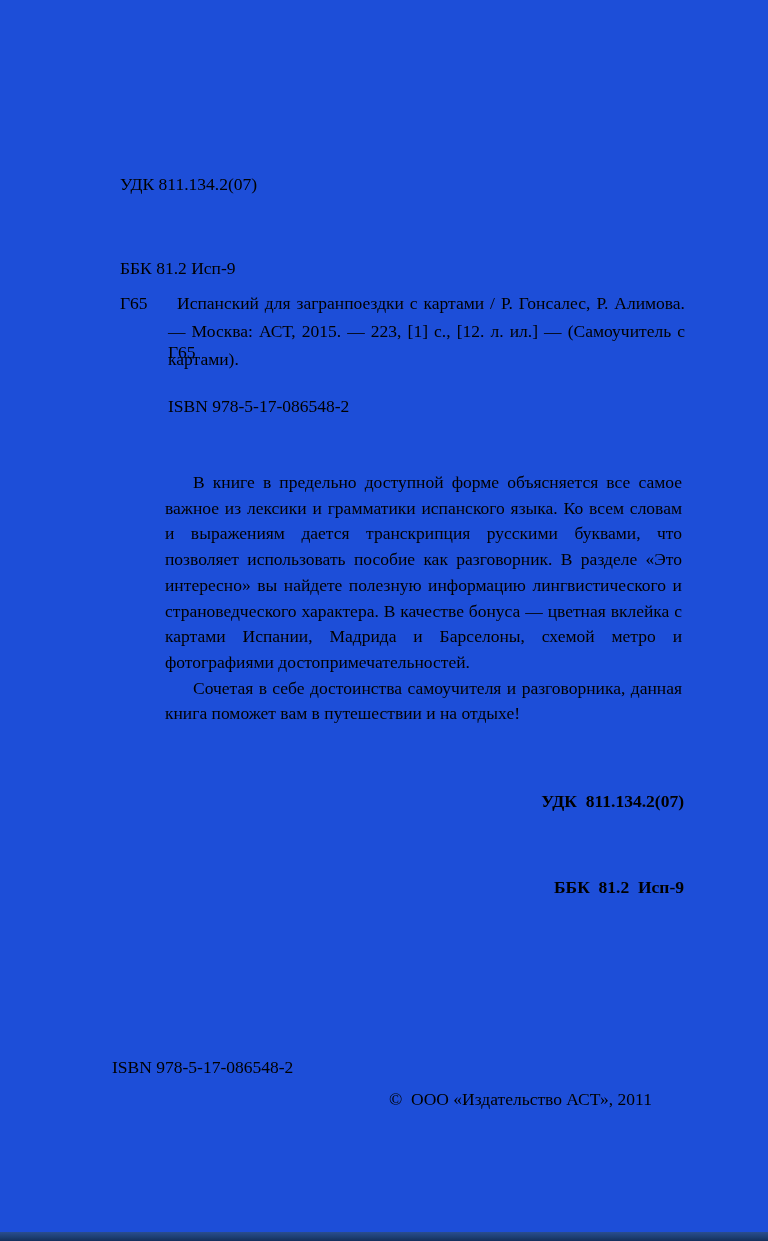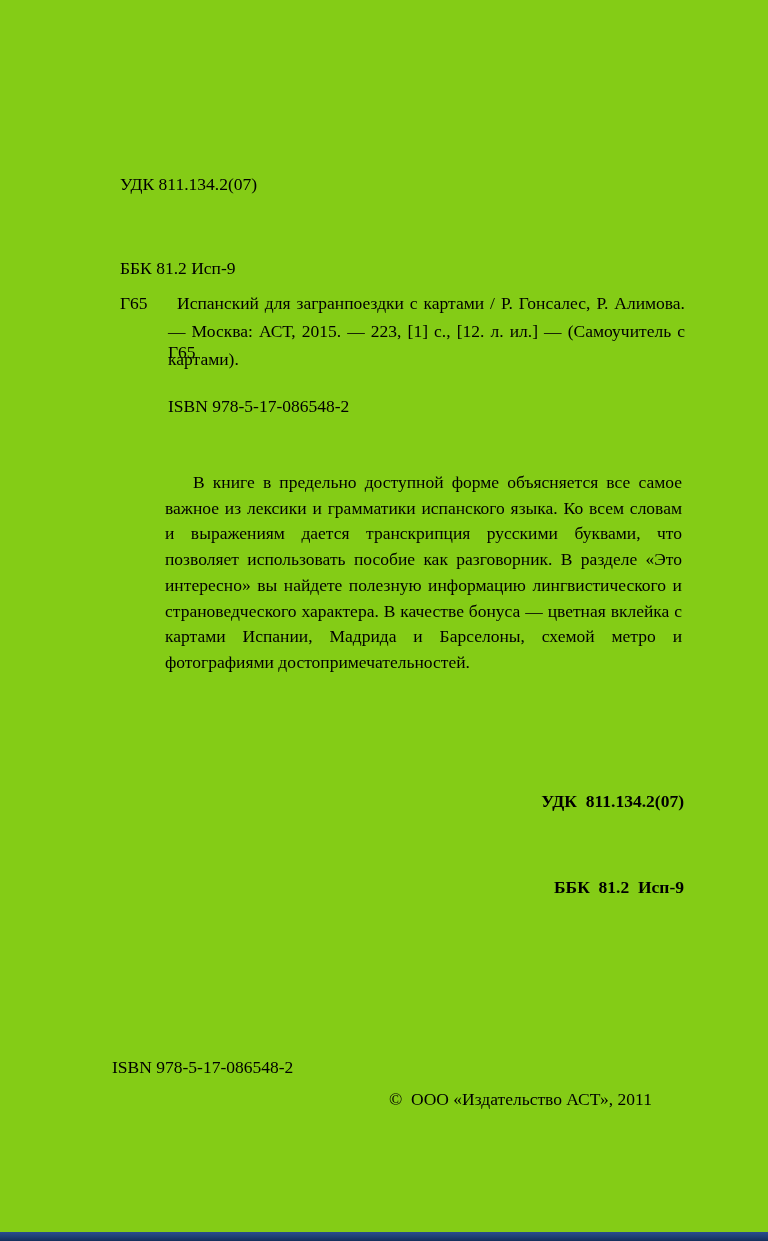--- a/index.html
+++ b/index.html
@@ -2,21 +2,21 @@
 <html><head>
 <meta charset="utf-8">
 <style>
   * { margin: 0; padding: 0; box-sizing: border-box; }
   html, body { background: #ffffff; }
   .page {
     position: relative;
     width: 768px;
     height: 1241px;
     margin: 0 auto;
-    background: #84cc16;
+    background: #1d4ed8;
     font-family: "Liberation Serif", "DejaVu Serif", serif;
     font-size: 17.5px;
     color: #000000;
     overflow: hidden;
   }
   .abs { position: absolute; }
 
   
   .top-codes {
     left: 120px; top: 114px;
@@ -100,20 +100,21 @@
 
   <div class="abs catalog-block">
     <span class="margin-code">Г65</span>
     <div class="catalog-desc">Испанский для загранпоездки с картами / Р. Гонсалес, Р. Алимова. — Москва: АСТ, 2015. — 223, [1] с., [12. л. ил.] — (Самоучитель с картами).</div>
   </div>
 
   <div class="abs isbn-line">ISBN 978-5-17-086548-2</div>
 
   <div class="abs annotation">
     <p>В книге в предельно доступной форме объясняется все самое важное из лексики и грамматики испанского языка. Ко всем словам и выражениям дается транскрипция русскими буквами, что позволяет использовать пособие как разговорник. В разделе «Это интересно» вы найдете полезную информацию лингвистического и страноведческого характера. В качестве бонуса — цветная вклейка с картами Испании, Мадрида и Барселоны, схемой метро и фотографиями достопримечательностей.</p>
+    <p>Сочетая в себе достоинства самоучителя и разговорника, данная книга поможет вам в путешествии и на отдыхе!</p>
   </div>
 
   <div class="abs right-codes">
     <div>УДК  811.134.2(07)</div>
     <div>ББК  81.2  Исп-9</div>
   </div>
 
   <div class="abs footer-isbn">ISBN 978-5-17-086548-2</div>
   <div class="abs footer-copyrights">
     <div>©  ООО «Издательство АСТ», 2011</div>

